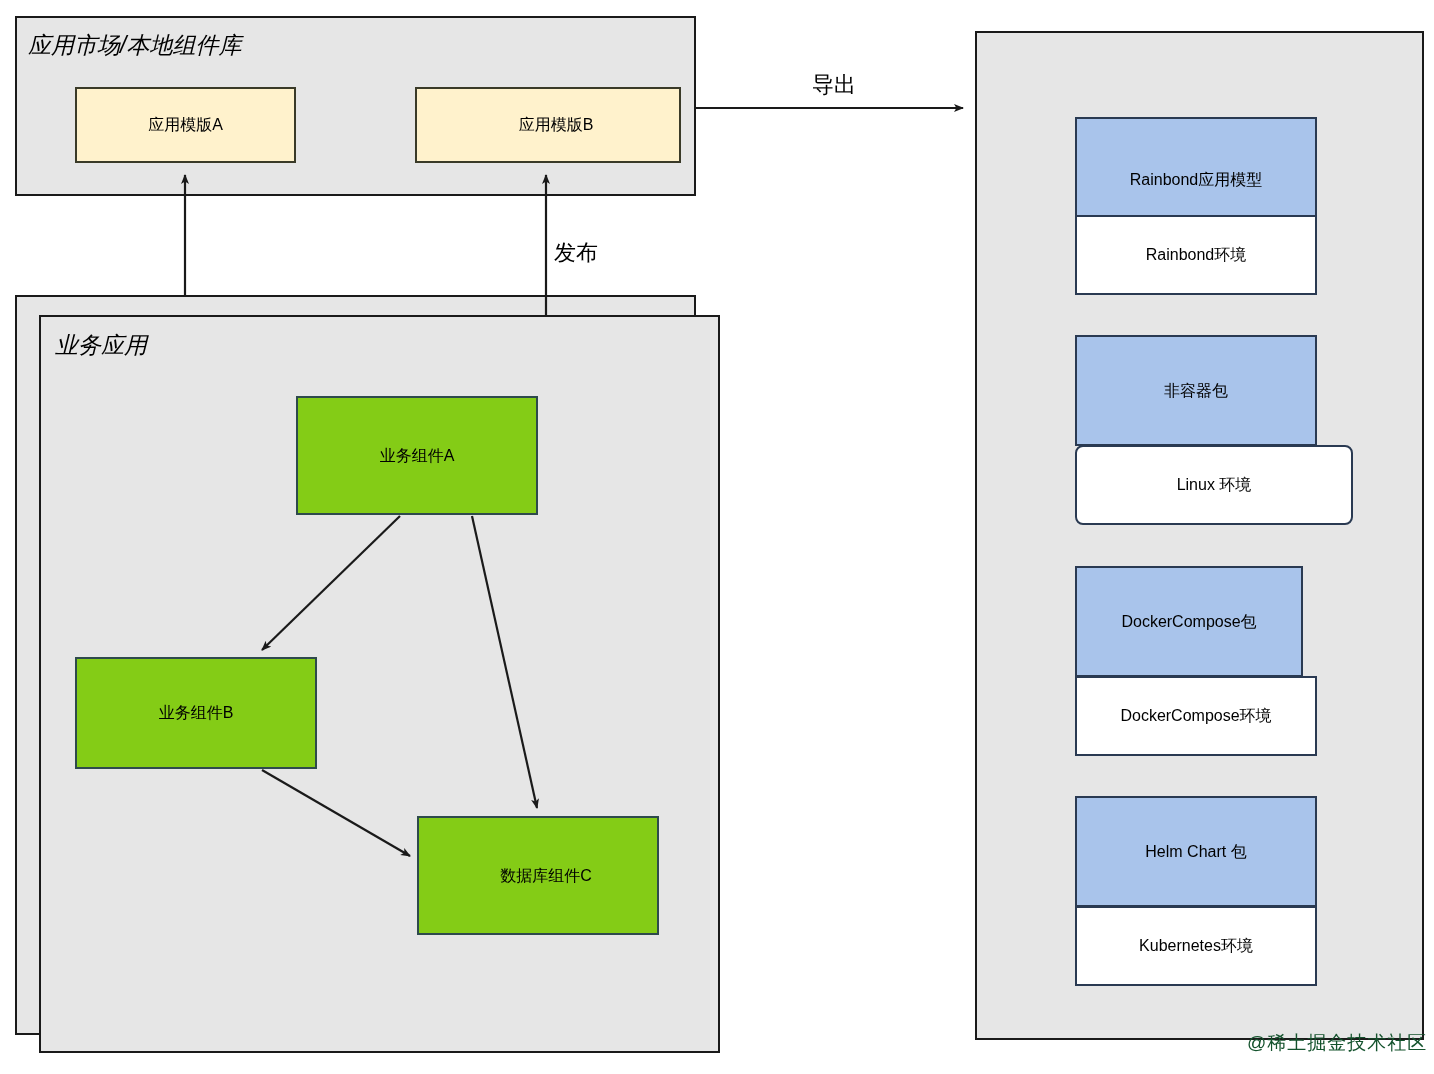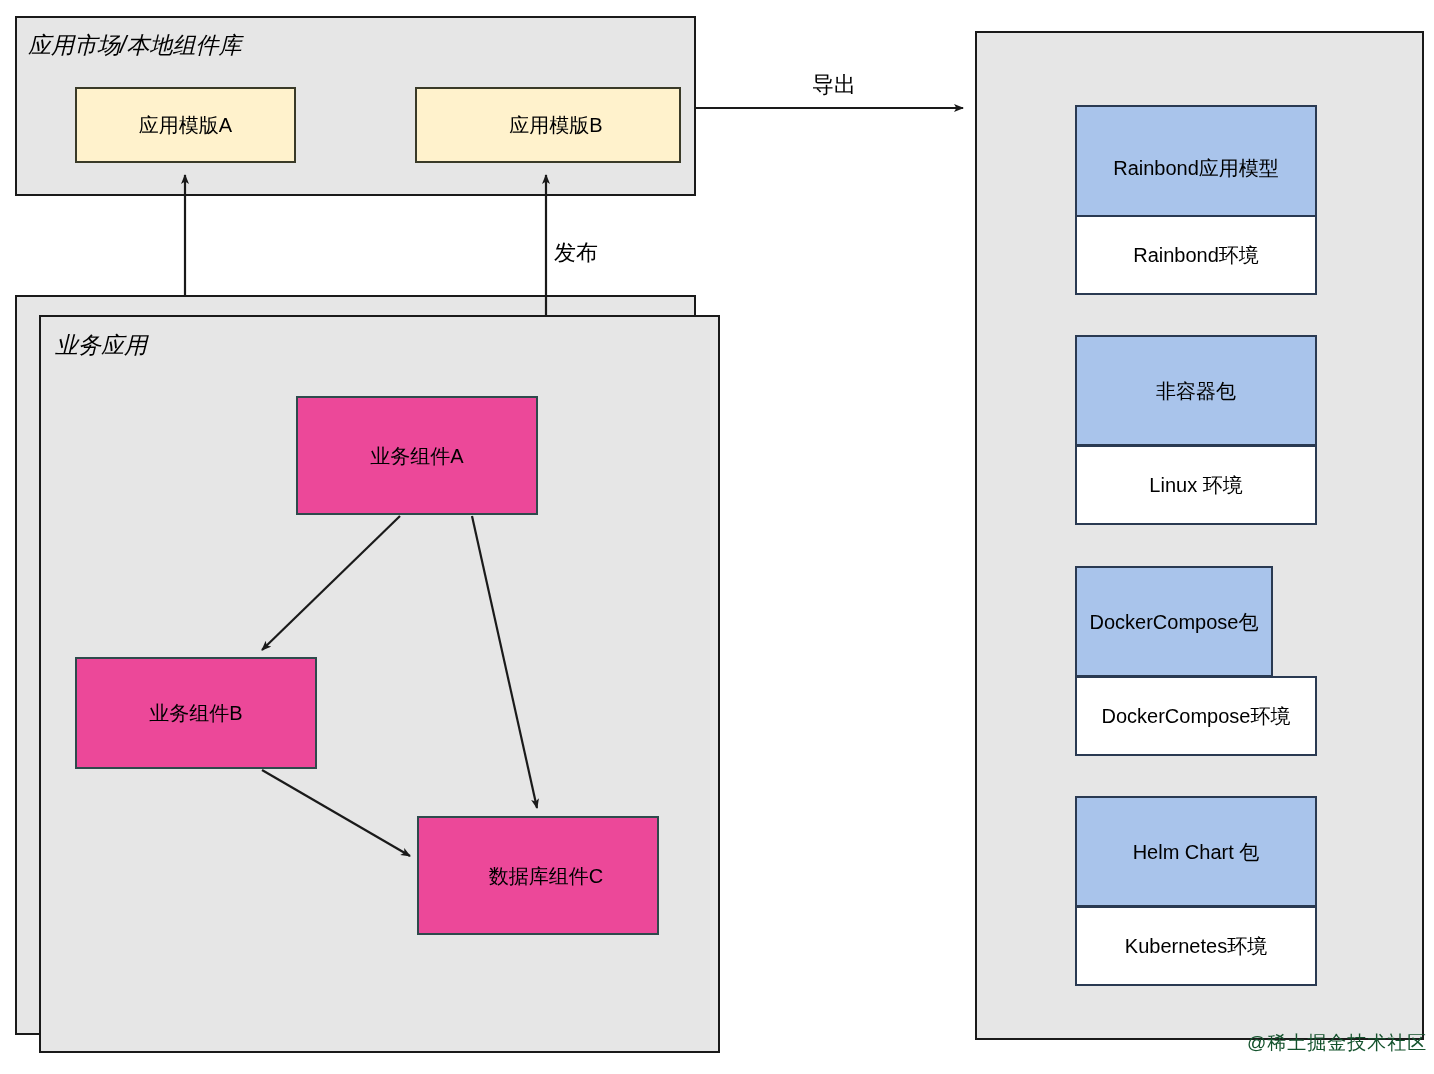--- a/index.html
+++ b/index.html
@@ -34,31 +34,31 @@
     font-style: italic;
   }
   
   .node {
     position: absolute;
     box-sizing: border-box;
     border: 2px solid #2B2B2B;
     display: flex;
     align-items: center;
     justify-content: center;
-    font-size: 20px;
+    font-size: 16px;
     color: #000000;
     text-align: center;
     line-height: 1.2;
   }
   .node.tmpl {
     background: #FFF2CC;
     border-color: #3A3A28;
   }
   .node.comp {
-    background: #ec4899;
+    background: #84cc16;
     border-color: #2E4A4C;
   }
   .node.pkg {
     background: #A9C4EB;
     border-color: #2A3A52;
   }
   .node.env {
     background: #FFFFFF;
     border-color: #2A3A52;
   }
@@ -104,27 +104,27 @@
   <div class="panel-title" style="left:55px; top:334px;">业务应用</div>
 
   <div class="node comp" style="left:296px; top:396px; width:242px; height:119px;">业务组件A</div>
 
   <div class="node comp" style="left:75px; top:657px; width:242px; height:112px;">业务组件B</div>
 
   <div class="node comp" style="left:417px; top:816px; width:242px; height:119px;padding-left:16px;">数据库组件C</div>
 
   <div class="panel" style="left:975px; top:31px; width:449px; height:1009px;"></div>
 
-  <div class="node pkg" style="left:1075px; top:105px; width:242px; height:125px;">Rainbond应用模型</div>
+  <div class="node pkg" style="left:1075px; top:117px; width:242px; height:125px;">Rainbond应用模型</div>
   <div class="node env" style="left:1075px; top:215px; width:242px; height:80px;">Rainbond环境</div>
 
   <div class="node pkg" style="left:1075px; top:335px; width:242px; height:111px;">非容器包</div>
-  <div class="node env" style="left:1075px; top:445px; width:242px; height:80px;">Linux 环境</div>
+  <div class="node env" style="left:1075px; top:445px; width:278px; height:80px;border-radius:8px;">Linux 环境</div>
 
-  <div class="node pkg" style="left:1075px; top:566px; width:198px; height:111px;">DockerCompose包</div>
+  <div class="node pkg" style="left:1075px; top:566px; width:228px; height:111px;">DockerCompose包</div>
   <div class="node env" style="left:1075px; top:676px; width:242px; height:80px;">DockerCompose环境</div>
 
   <div class="node pkg" style="left:1075px; top:796px; width:242px; height:111px;">Helm Chart 包</div>
   <div class="node env" style="left:1075px; top:906px; width:242px; height:80px;">Kubernetes环境</div>
 
   <svg id="edges" viewBox="0 0 1434 1074" xmlns="http://www.w3.org/2000/svg">
     <defs>
       <marker id="arrowhead" markerWidth="12" markerHeight="12" refX="9" refY="4" orient="auto" markerUnits="userSpaceOnUse">
         <path d="M0,0 L10,4 L0,8 L2.4,4 Z" fill="#1A1A1A"></path>
       </marker>

